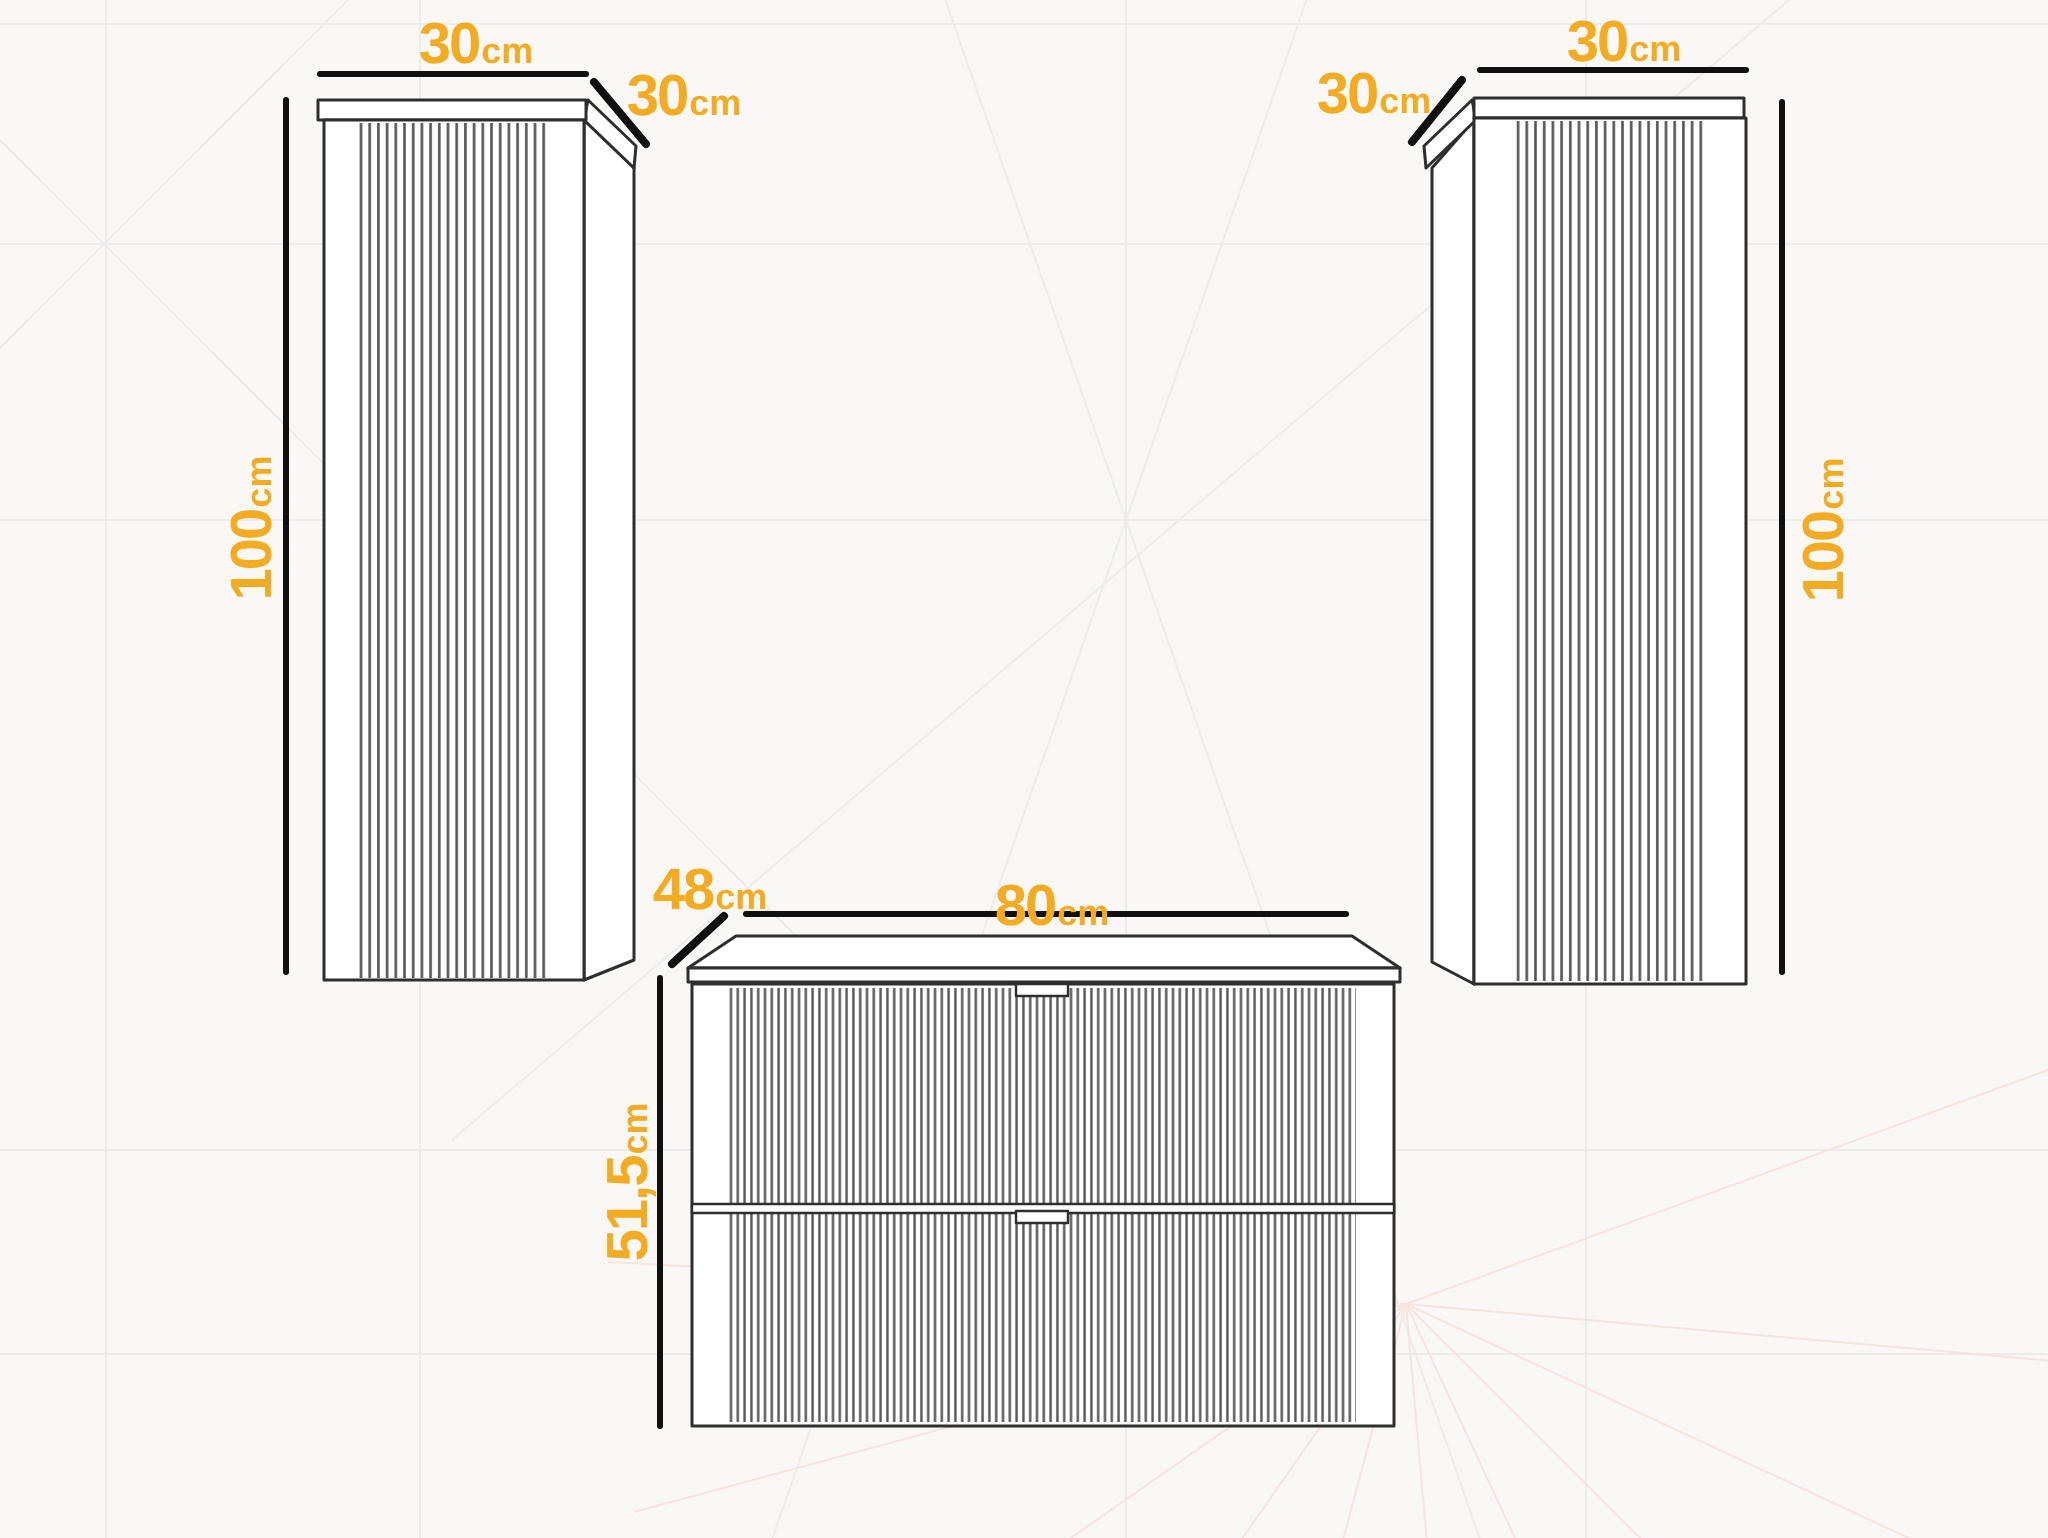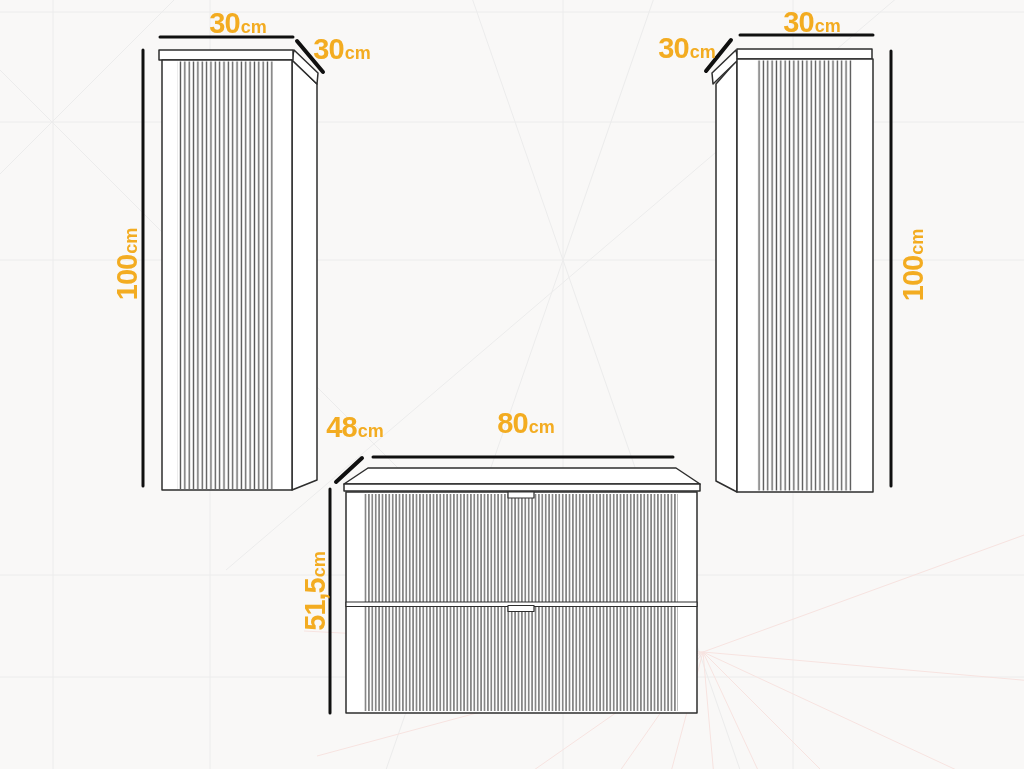--- a/index.html
+++ b/index.html
@@ -132,25 +132,25 @@
   </div>
   <div class="dim-label" style="left:687px;top:48px;">
     <span class="val">30</span>
     <span class="unit">cm</span>
   </div>
   <div class="dim-label vertical" style="left:913px;top:265px;">
     <span class="val">100</span>
     <span class="unit">cm</span>
   </div>
 
-  <div class="dim-label" style="left:355px;top:427px;">
+  <div class="dim-label" style="left:355px;top:446px;">
     <span class="val">48</span>
     <span class="unit">cm</span>
   </div>
-  <div class="dim-label" style="left:526px;top:423px;">
+  <div class="dim-label" style="left:526px;top:454px;">
     <span class="val">80</span>
     <span class="unit">cm</span>
   </div>
   <div class="dim-label vertical" style="left:315px;top:591px;">
     <span class="val">51,5</span>
     <span class="unit">cm</span>
   </div>
 
 </div>
 

